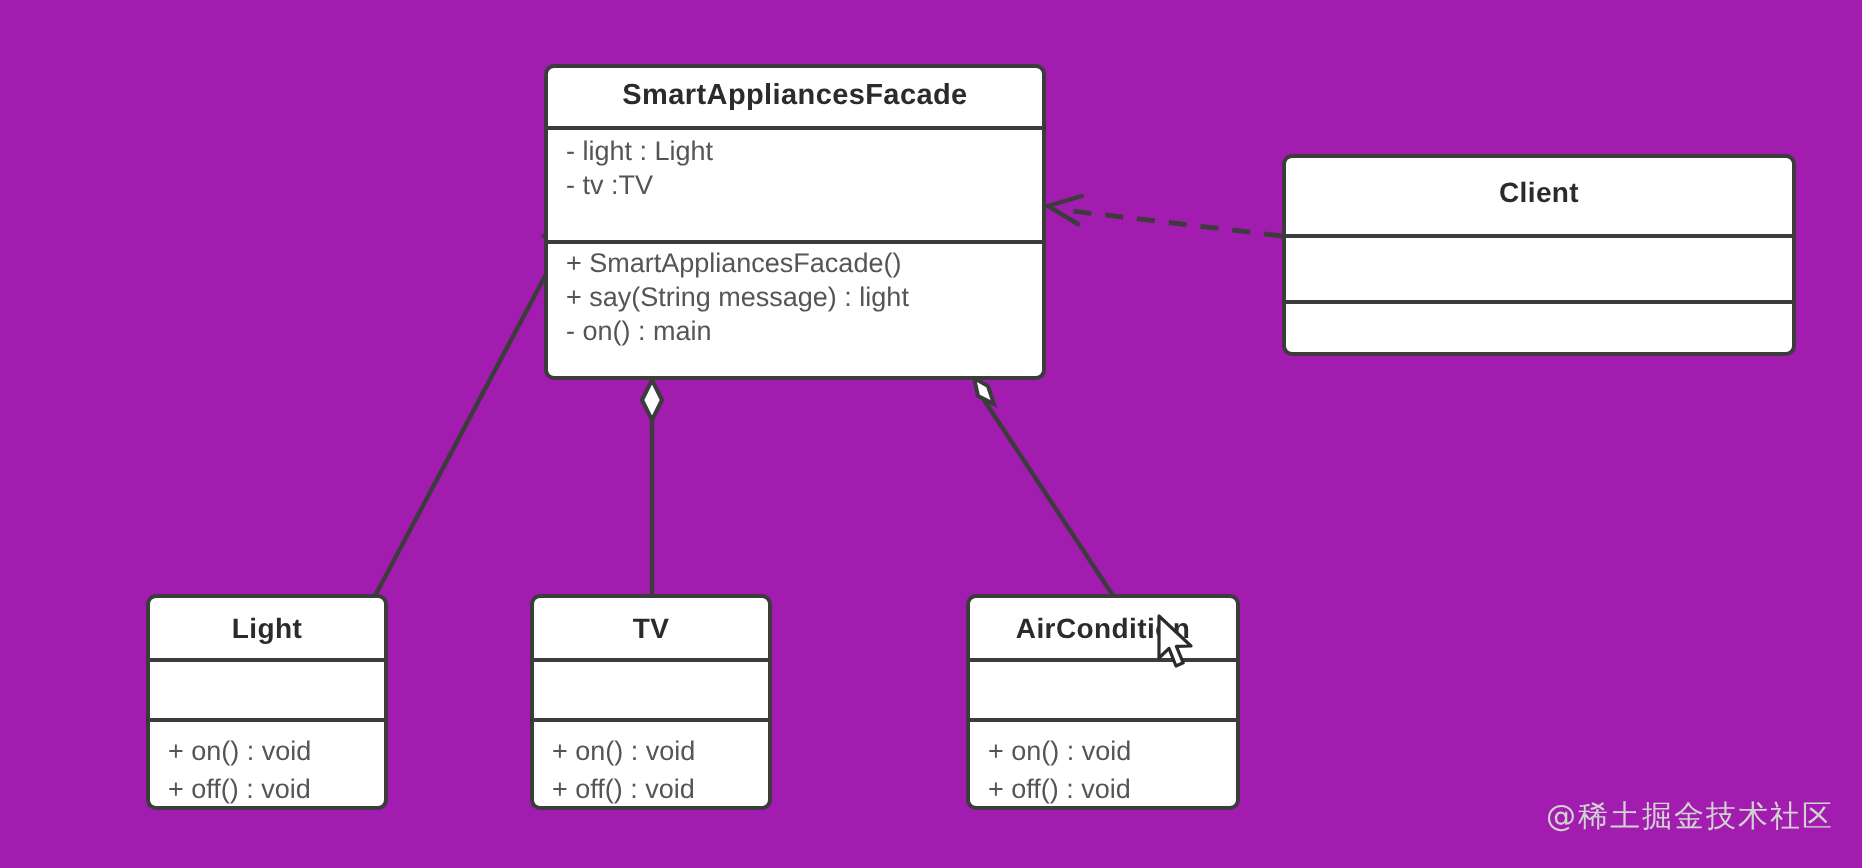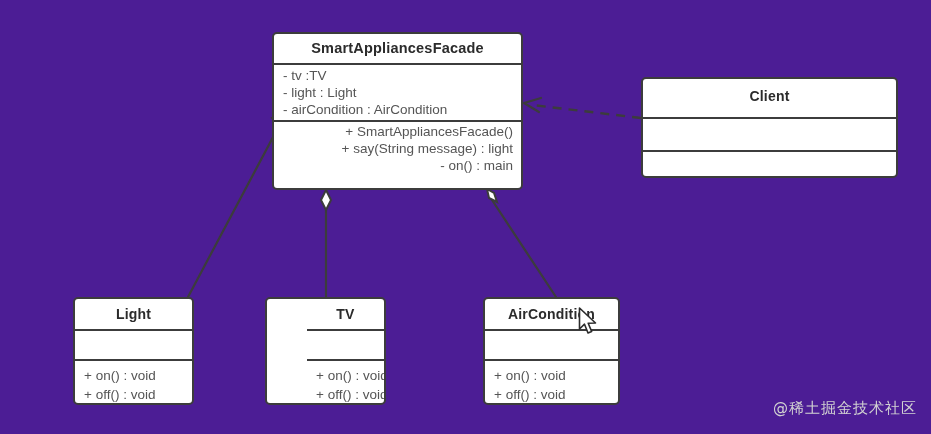--- a/index.html
+++ b/index.html
@@ -8,21 +8,21 @@
     background: #ffffff;
   }
   body {
     font-family: "Liberation Sans", sans-serif;
     -webkit-font-smoothing: antialiased;
   }
   #canvas {
     position: relative;
     width: 931px;
     height: 434px;
-    background: #4c1d95;
+    background: #a21caf;
     overflow: hidden;
   }
   #edges {
     position: absolute;
     left: 0;
     top: 0;
     width: 931px;
     height: 434px;
     pointer-events: none;
   }
@@ -54,32 +54,32 @@
     white-space: nowrap;
     line-height: 17px;
     font-size: 13.5px;
   }
   
   #facade-box {
     left: 272px; top: 32px; width: 251px; height: 158px;
   }
   #facade-box .cls-title { font-size: 14.5px; line-height: 29px; height: 29px; }
   #facade-attrs { height: 55px; padding-top: 2px; }
-  #facade-ops { padding-top: 1px; text-align: right; }
+  #facade-ops { padding-top: 1px; }
 
   #client-box {
     left: 641px; top: 77px; width: 257px; height: 101px;
   }
   #client-box .cls-title { font-size: 14px; line-height: 34px; height: 38px; }
   #client-empty { height: 31px; }
   #client-ops { padding-top: 6px; }
 
   .leaf-box { width: 121px; height: 108px; top: 297px; }
   #light-box { left: 73px; }
-  #tv-box { left: 265px; padding-left: 40px; }
+  #tv-box { left: 265px; }
   #air-box { left: 483px; width: 137px; }
   .leaf-box .cls-title { font-size: 14px; line-height: 30px; height: 30px; }
   .leaf-empty { height: 28px; }
   .leaf-ops { padding-top: 5px; }
   .leaf-ops .cls-line { line-height: 19px; }
 
   #watermark {
     position: absolute;
     right: 14px;
     bottom: 16px;
@@ -124,23 +124,22 @@
     <g>
       <line x1="641" y1="118" x2="532" y2="105" stroke="#3c3c3c" stroke-width="2.4" stroke-dasharray="9,7" stroke-linecap="butt"></line>
       <path d="M 541,98 L 524,103 L 539,112" fill="none" stroke="#3c3c3c" stroke-width="2.2" stroke-linecap="round" stroke-linejoin="round"></path>
     </g>
   </svg>
 
   <div class="uml-class" id="facade-box">
     <div class="cls-title">SmartAppliancesFacade</div>
     <div class="cls-divider"></div>
     <div class="cls-section" id="facade-attrs">
+      <div class="cls-line">- light : Light</div>
       <div class="cls-line">- tv :TV</div>
-      <div class="cls-line">- light : Light</div>
-      <div class="cls-line">- airCondition : AirCondition</div>
     </div>
     <div class="cls-divider"></div>
     <div class="cls-section" id="facade-ops">
       <div class="cls-line">+ SmartAppliancesFacade()</div>
       <div class="cls-line">+ say(String message) : light</div>
       <div class="cls-line">- on() : main</div>
     </div>
   </div>
 
   <div class="uml-class" id="client-box">

